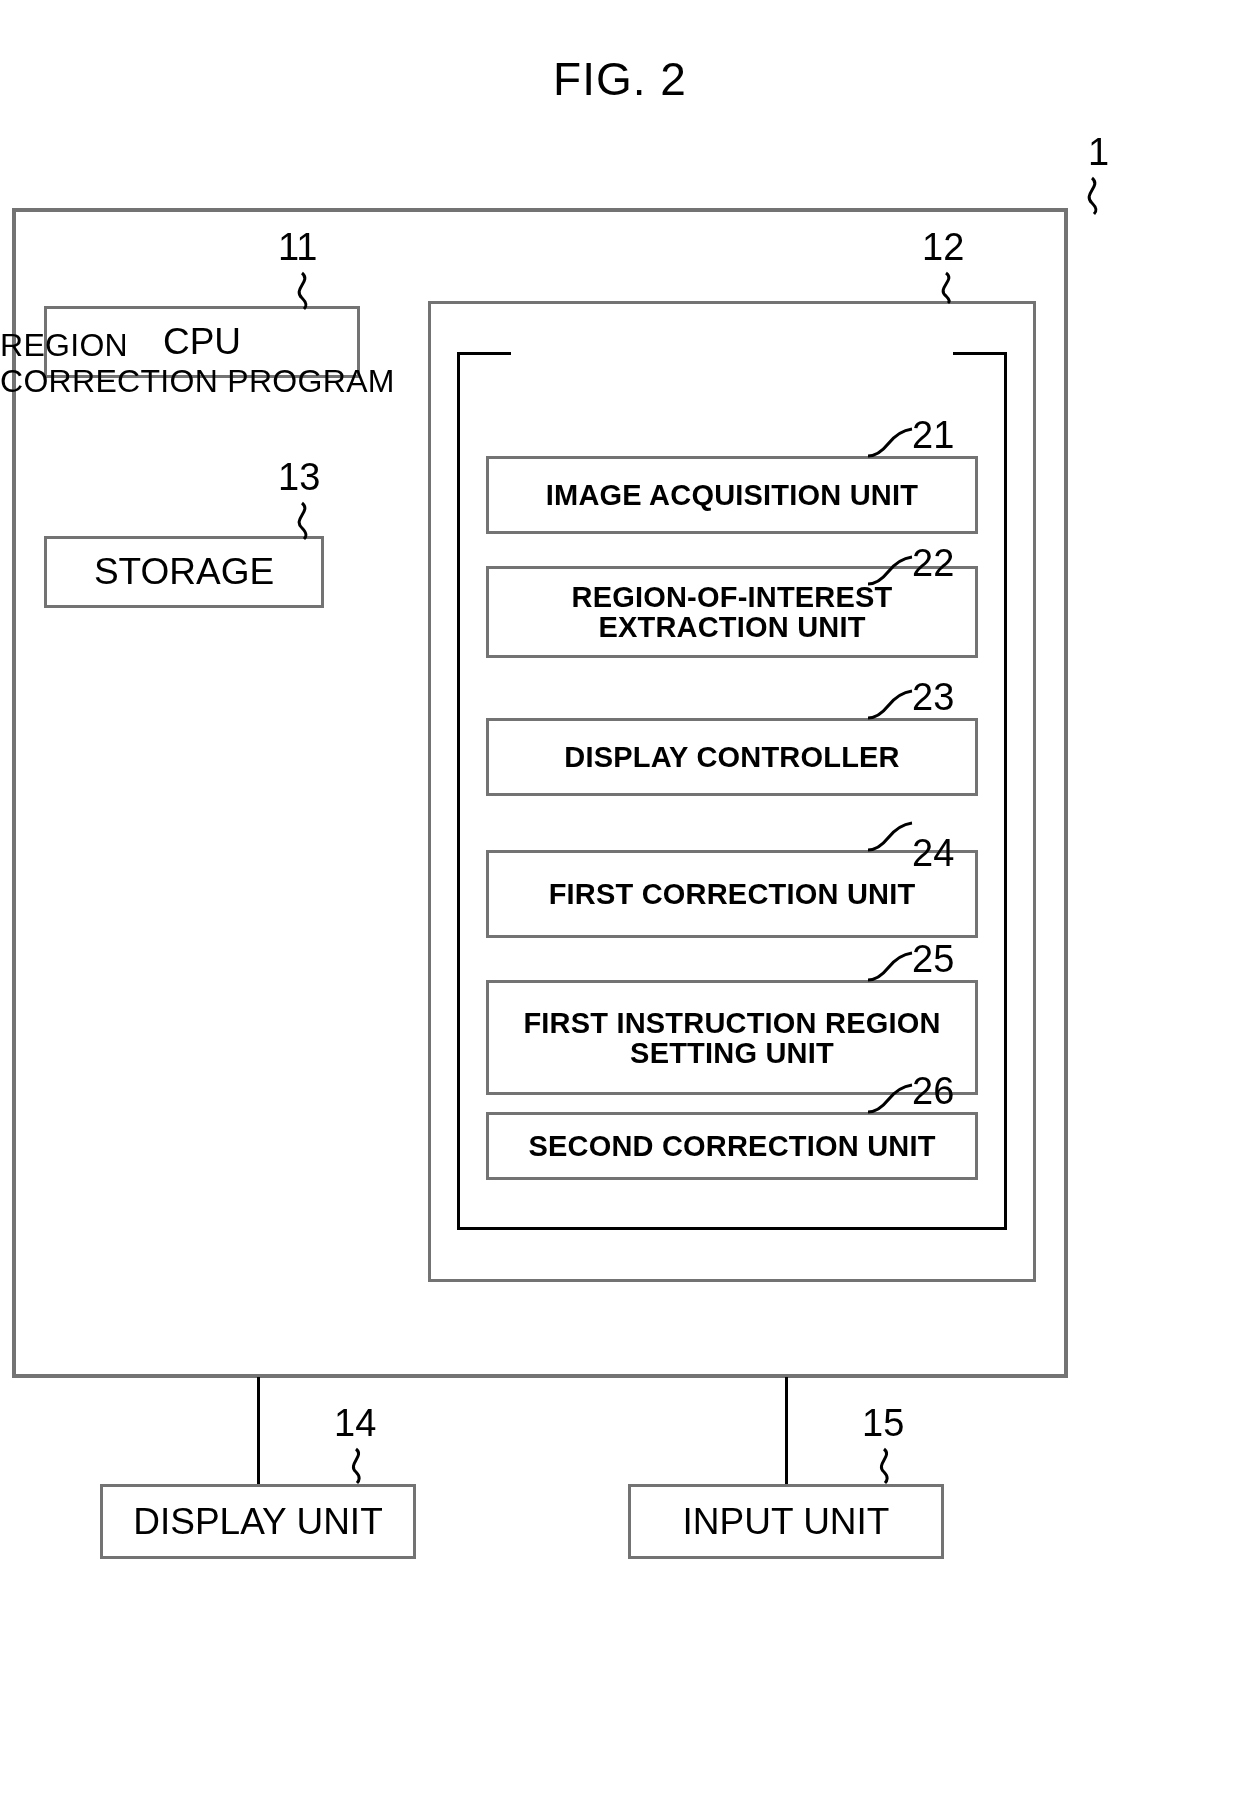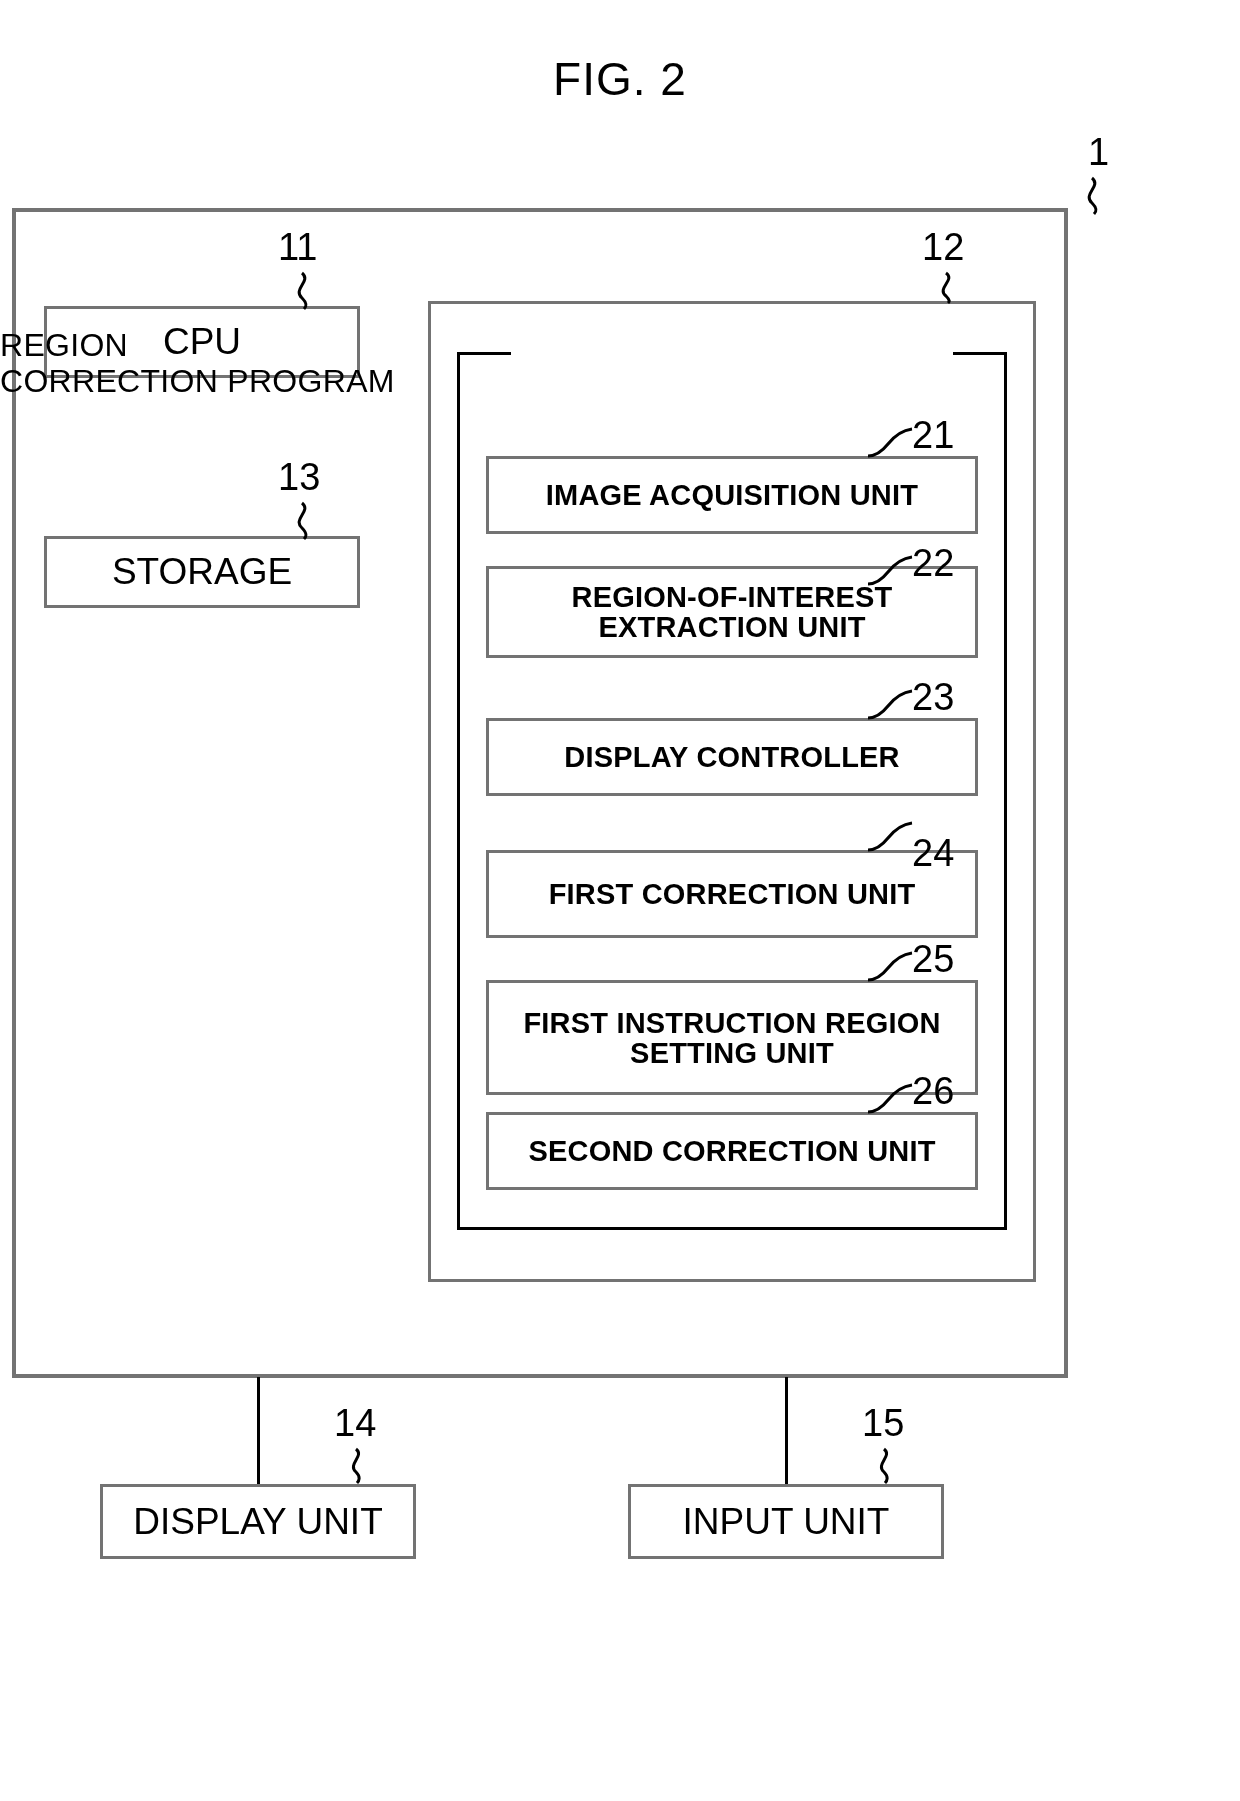--- a/index.html
+++ b/index.html
@@ -14,21 +14,21 @@
   }
   
   .box{position:absolute;border:3px solid #737373;box-sizing:border-box;background:#fff;padding-left:24px;}
   .box > .lbl{
     position:absolute;left:0;top:50%;transform:translateY(-50%);
     width:100%;text-align:center;line-height:1.04;
   }
   .outer{left:12px;top:208px;width:1056px;height:1170px;border-width:4px;}
   .cpu{left:44px;top:306px;width:316px;height:72px;}
   .cpu .lbl{font-size:37px;}
-  .storage{left:44px;top:536px;width:316px;height:72px;}
+  .storage{left:44px;top:536px;width:280px;height:72px;}
   .storage .lbl{font-size:37px;}
 
   .program{left:428px;top:301px;width:608px;height:981px;}
   .prog-title{
     position:absolute;left:0;top:327px;width:608px;text-align:left;
     font-size:32px;line-height:1.14;letter-spacing:.3px;
   }
   
   .bracket{position:absolute;left:457px;top:352px;width:550px;height:878px;}
   .bracket i{position:absolute;background:#000;display:block;}
@@ -38,21 +38,21 @@
   .b-tr{right:0;top:0;width:54px;height:3px;}
   .b-b{left:0;bottom:0;width:550px;height:3px;}
 
   .unit{left:486px;top:0;width:492px;}
   .u-lbl{font-size:29px;letter-spacing:.2px;font-weight:bold;}
   .u1{top:456px;height:78px;}
   .u2{top:566px;height:92px;}
   .u3{top:718px;height:78px;}
   .u4{top:850px;height:88px;}
   .u5{top:980px;height:115px;}
-  .u6{top:1112px;height:78px;}
+  .u6{top:1112px;height:68px;}
 
   .disp{left:100px;top:1484px;width:316px;height:75px;}
   .inp{left:628px;top:1484px;width:316px;height:75px;}
   .disp .lbl,.inp .lbl{font-size:37px;}
 
   
   .ref{position:absolute;font-size:38px;line-height:1;}
   .leader{position:absolute;overflow:visible;}
   .vline{position:absolute;background:#000;width:3px;}
 </style>

